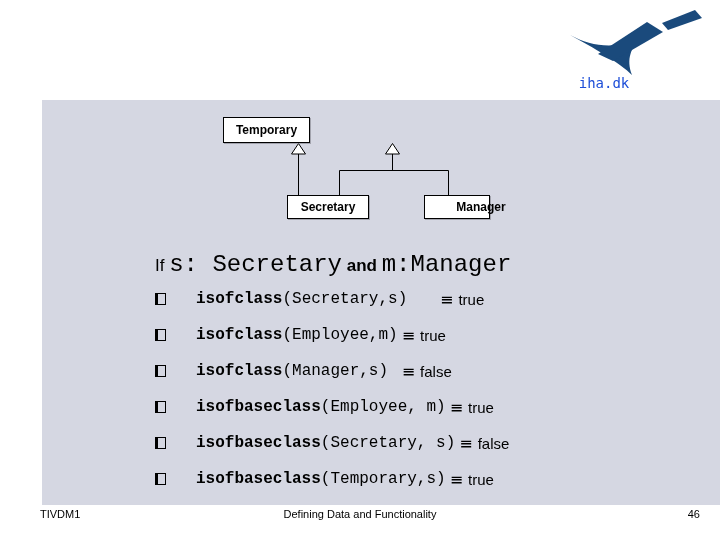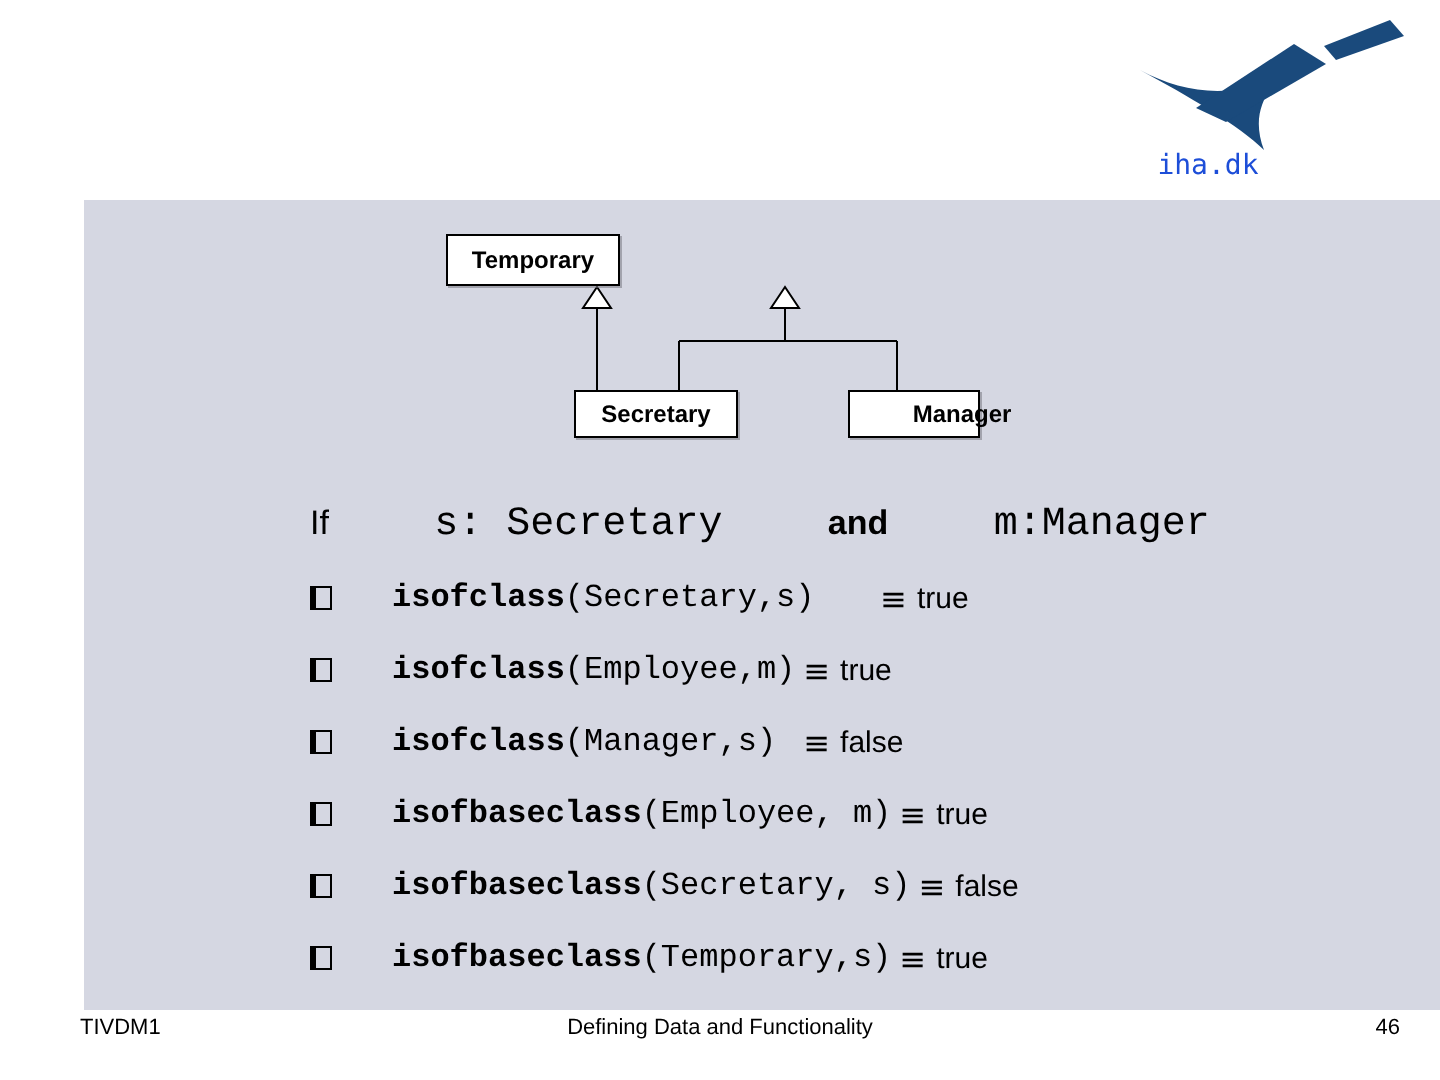--- a/index.html
+++ b/index.html
@@ -29,25 +29,25 @@
     font-weight:bold;font-size:12px;box-sizing:border-box;
     box-shadow:1px 1px 0 rgba(120,120,130,0.55);
   }
   .box-temporary{left:223px;top:117px;width:87px;height:26px;}
   .box-employee{left:353px;top:117px;width:80px;height:26px;}
   .box-secretary{left:287px;top:195px;width:82px;height:24px;}
   .box-manager{left:424px;top:195px;width:66px;height:24px;padding-left:48px;}
   
   .condition-line{
     position:absolute;left:155px;top:251px;white-space:pre;
-    display:flex;align-items:baseline;gap:48px;
+    display:flex;align-items:baseline;
   }
   .c-sans{font-size:17px;}
   .c-sans-bold{font-size:17px;font-weight:bold;}
-  .c-mono{font-family:"Liberation Mono","DejaVu Sans Mono",monospace;font-size:20px;}
+  .c-mono{font-family:"Liberation Mono","DejaVu Sans Mono",monospace;font-size:24px;}
   
   .bullet-list{position:absolute;left:155px;top:281px;}
   .bullet-row{height:36px;display:flex;align-items:center;white-space:pre;}
   .bullet-square-icon{
     width:11px;height:12px;box-sizing:border-box;flex:0 0 auto;
     border:1.5px solid #000;border-left-width:3.5px;margin-right:30px;
   }
   .kw{font-family:"Liberation Mono","DejaVu Sans Mono",monospace;font-weight:bold;font-size:16px;text-align:center;}
   .args{font-family:"Liberation Mono","DejaVu Sans Mono",monospace;font-size:16px;}
   .equiv{font-family:"DejaVu Sans",sans-serif;font-size:16px;margin:0 5px 0 4px;}

